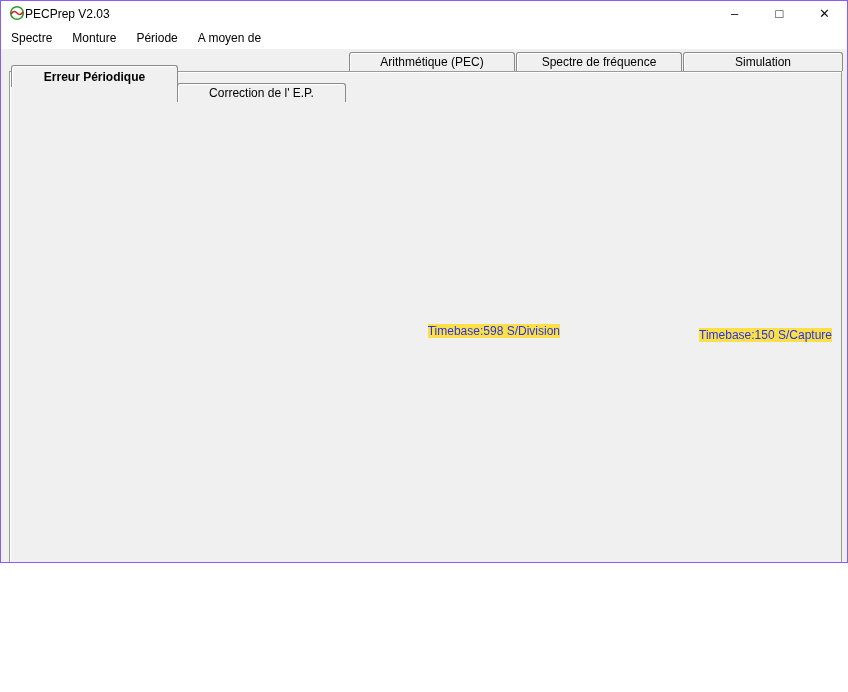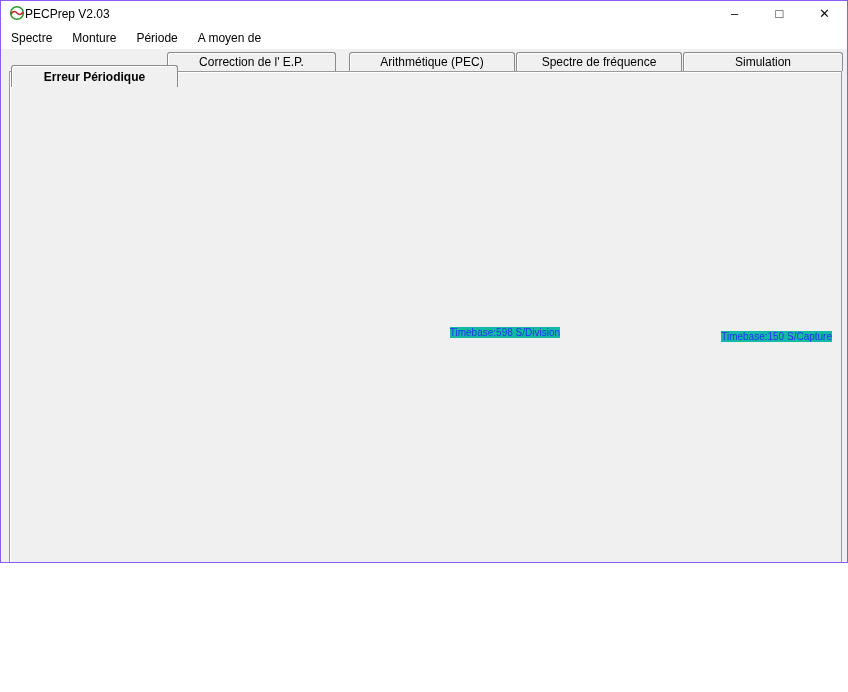--- a/index.html
+++ b/index.html
@@ -31,21 +31,21 @@
   .sb-thumb{position:absolute;background:#fcfcfc;border:1px solid #999;}
   
   .btn{position:absolute;background:#f2f2f2;border:1px solid #8c8c8c;
     box-shadow:inset 1px 1px 0 #fff,inset -1px -1px 0 #ababab;display:flex;align-items:center;justify-content:center;font-size:11px;}
   
   .cb{position:absolute;width:13px;height:13px;background:#fff;border:1px solid #6e6e6e;
     display:flex;align-items:center;justify-content:center;font-size:11px;font-weight:bold;color:#000;line-height:10px;}
   .cb-label{position:absolute;font-weight:bold;white-space:nowrap;}
   
   .chart-panel{position:absolute;background:#fff;}
-  .timebase{position:absolute;color:#2233ee;font-size:10px;background:#14b8a6;white-space:nowrap;z-index:2;}
+  .timebase{position:absolute;color:#2233ee;font-size:12px;background:#fde047;white-space:nowrap;z-index:2;}
   .ylab{position:absolute;color:#3b3bf0;font-size:11px;}
   
   .stat-row{position:relative;height:16px;white-space:nowrap;}
   .stat-val{position:absolute;left:98px;top:0;}
   
   .fft-table{position:absolute;background:#fff;border:1px solid #7a7a7a;overflow:hidden;}
   .fft-row{position:relative;height:15px;}
   .fft-row .c1{position:absolute;left:16px;}
   .fft-row .c2{position:absolute;left:50px;}
   .fft-row .rcb{position:absolute;left:2px;top:1px;width:11px;height:11px;background:#fff;border:1px solid #6e6e6e;
@@ -81,21 +81,21 @@
 
   <div class="menubar">
       <div class="menu-item">Spectre</div>
       <div class="menu-item">Monture</div>
       <div class="menu-item">Période</div>
       <div class="menu-item">A moyen de</div>
     </div>
 
   <div id="tabstrip">
       <div class="tab active" style="left: 10px; width: 167px;">Erreur Périodique</div>
-      <div class="tab" style="left: 166px; width: 169px;">Correction de l' E.P.</div>
+      <div class="tab" style="left: 176px; width: 169px; margin-top: 31px;">Correction de l' E.P.</div>
       <div class="tab" style="left: 348px; width: 166px;">Arithmétique (PEC)</div>
       <div class="tab" style="left: 515px; width: 166px;">Spectre de fréquence</div>
       <div class="tab" style="left: 682px; width: 160px;">Simulation</div>
     </div>
 
   <div class="page"></div>
 
   <div class="group" style="left:14px;top:84px;width:556px;height:262px;">
     <div class="group-label">d:\Downloads\Nouveau dossier\EPlissée.txt</div>
 

